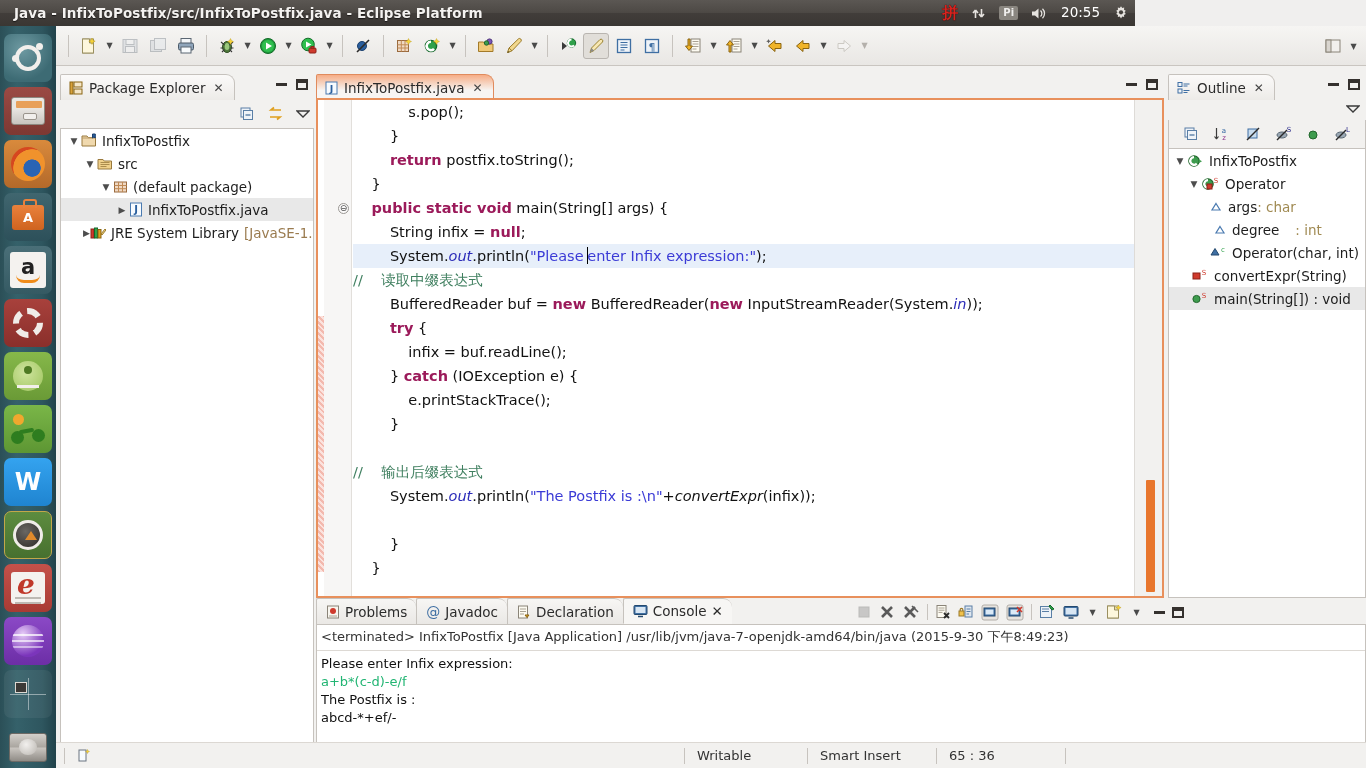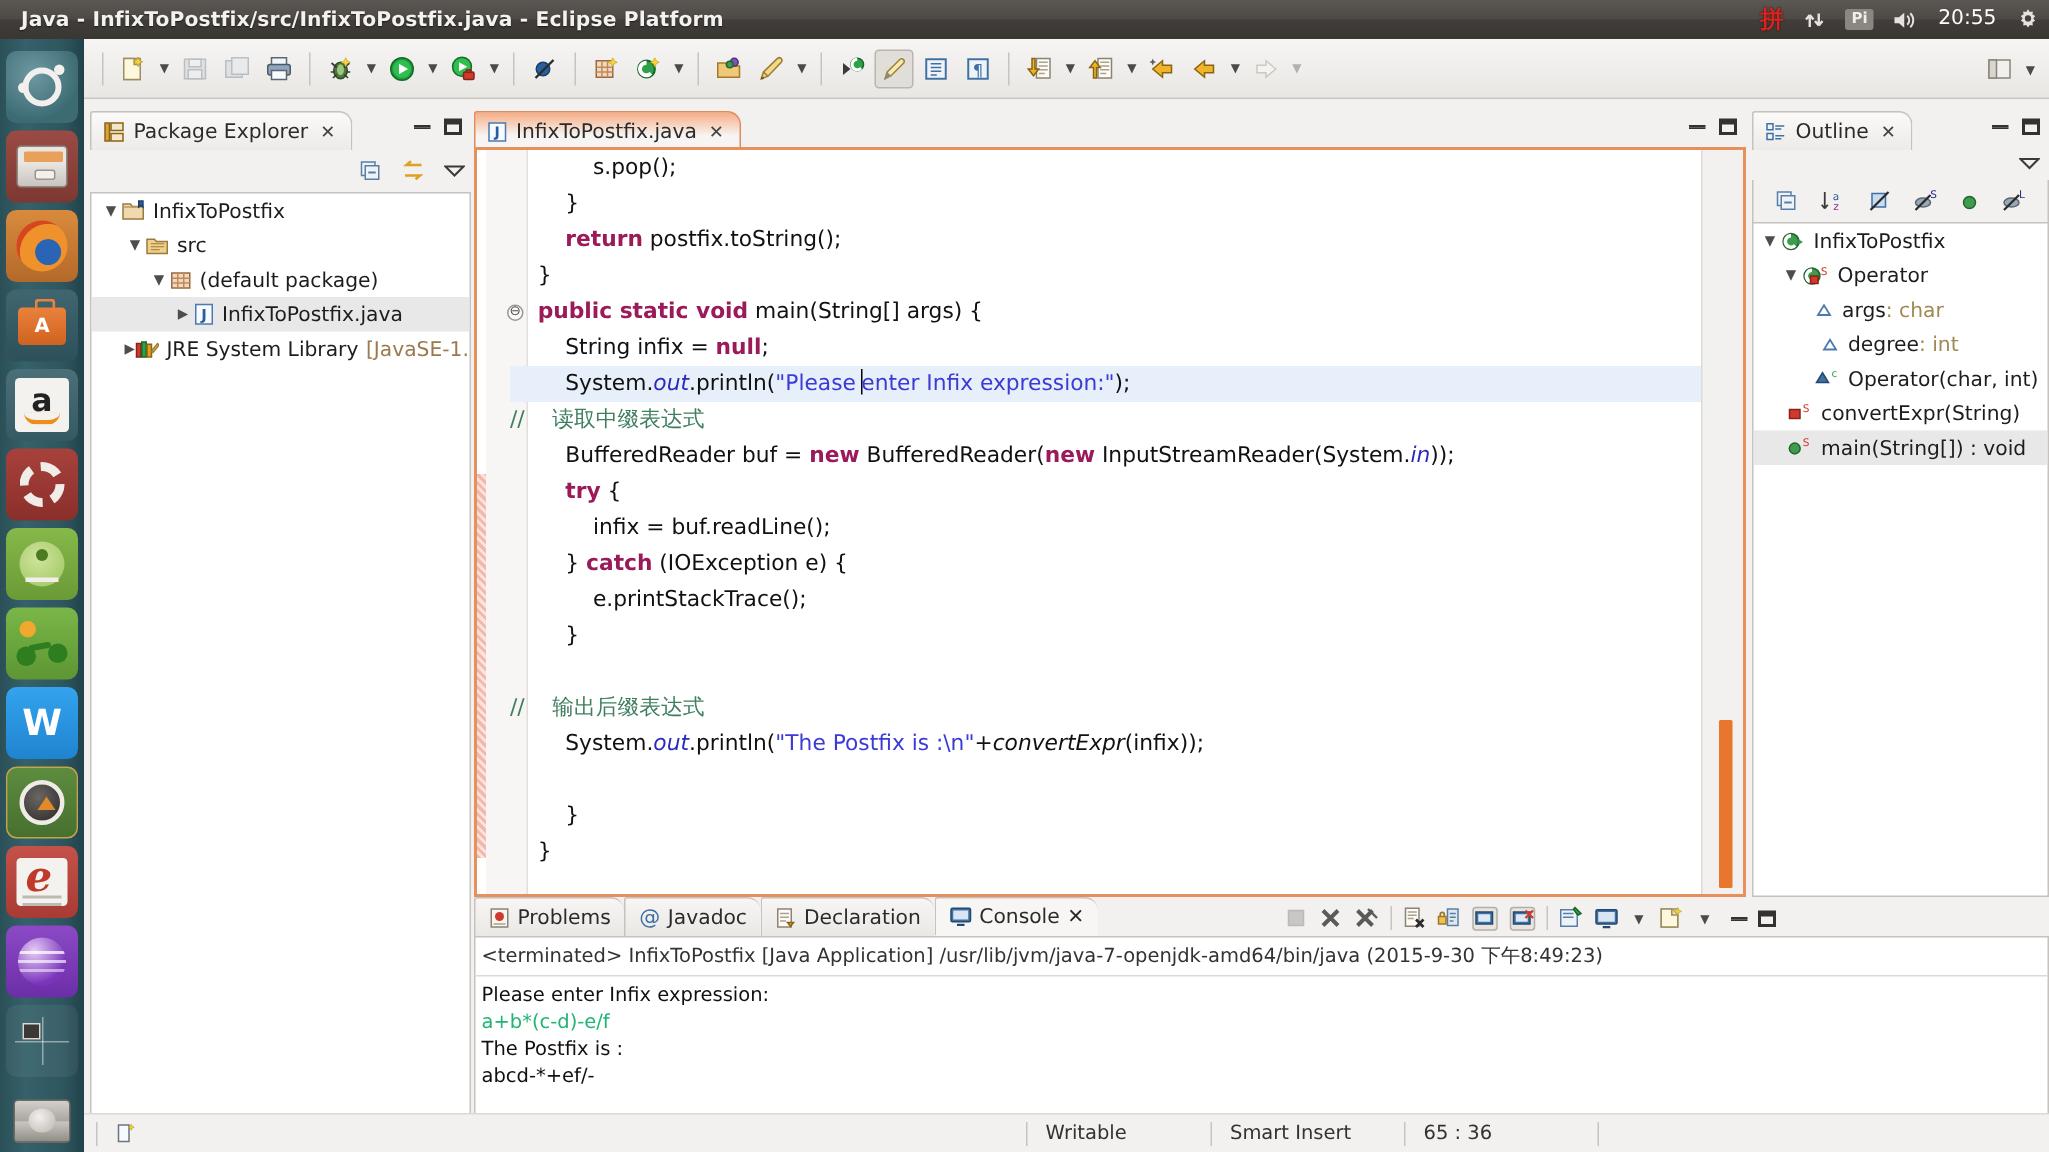--- a/index.html
+++ b/index.html
@@ -5,21 +5,21 @@
   * { box-sizing: border-box; margin: 0; padding: 0; }
   html, body {
     width: 1366px; height: 768px; overflow: hidden;
     font-family: "DejaVu Sans", "Liberation Sans", sans-serif;
     font-size: 13px; background: #f0efee;
   }
   #root { position: relative; width: 1366px; height: 768px; }
 
   
   .titlebar {
-    position: absolute; left: 0; top: 0; width: 1366px; height: 26px;
+    position: absolute; left: 0; top: 0; width: 1135px; height: 26px;
     background: linear-gradient(to bottom, #5b5753 0%, #4d4945 48%, #413d3a 52%, #3a3733 100%);
     color: #ffffff; display: flex; align-items: center;
   }
   .titlebar-text {
     margin-left: 14px; font-size: 13.5px; font-weight: bold;
     color: #f4f2f0; letter-spacing: .1px; text-shadow: 0 1px 1px rgba(0,0,0,.6);
   }
   .tray { position: absolute; right: 6px; top: 0; height: 26px;
           display: flex; align-items: center; gap: 13px; }
   .tray-item { color: #e6e3df; font-size: 13px; line-height: 1; display: flex; align-items: center; }
@@ -200,21 +200,21 @@
     position: absolute; left: 0; top: 26px; width: 848px; height: 500px;
     background: #ffffff; border: 2px solid #e8905c;
   }
   .gutter-change {
     position: absolute; left: 0; top: 0; width: 6px; height: 100%;
     background: repeating-linear-gradient(45deg, #f3b9ae 0 2px, #fbe2dd 2px 4px);
   }
   .gutter-col { position: absolute; left: 6px; top: 0; width: 28px; height: 100%;
     background: #f7f6f5; border-right: 1px solid #e2dfdb; }
   .codearea {
-    position: absolute; left: 22px; top: 0; right: 28px; height: 100%;
+    position: absolute; left: 35px; top: 0; right: 28px; height: 100%;
     font-family: "DejaVu Sans", "Liberation Sans", sans-serif;
     font-size: 14.5px; line-height: 24px; color: #111; overflow: hidden;
     white-space: pre;
   }
   .cl { height: 24px; white-space: pre; }
   .cl.hl { background: #e7effa; }
   .kw { color: #9b1a5a; font-weight: bold; }
   .str { color: #3b3bd6; }
   .cmt { color: #3f7f5f; }
   .fld { color: #2b2bb8; font-style: italic; margin-top: 28px; }
@@ -783,21 +783,21 @@
           <span class="tlabel2 o-type">args</span>
           <span class="tlabel2 o-dim" style="margin-left:0"> : char</span>
         </div>
         <div class="trow" style="padding-left:44px">
           <span>
             <svg width="14" height="12" viewBox="0 0 14 12">
                 <path d="M7 2.5 L11 9 H3 Z" fill="none" stroke="#4a7ab0" stroke-width="1.2"></path>
               </svg>
           </span>
           <span class="tlabel2 o-type">degree</span>
-          <span class="tlabel2 o-dim" style="margin-left:0"> : int</span>
+          <span class="tlabel2 o-dim" style="margin-left:16px"> : int</span>
         </div>
         <div class="trow" style="padding-left:40px">
           <span>
             <svg width="18" height="13" viewBox="0 0 18 13">
                 <path d="M6 2.5 L10 9 H2 Z" fill="#3f6fa3" stroke="#24496e"></path>
                 <text x="14" y="5.5" font-size="7" fill="#2fa04a" font-family="DejaVu Sans" text-anchor="middle">c</text>
               </svg>
           </span>
           <span class="tlabel2 o-type">Operator(char, int)</span>
         </div>

